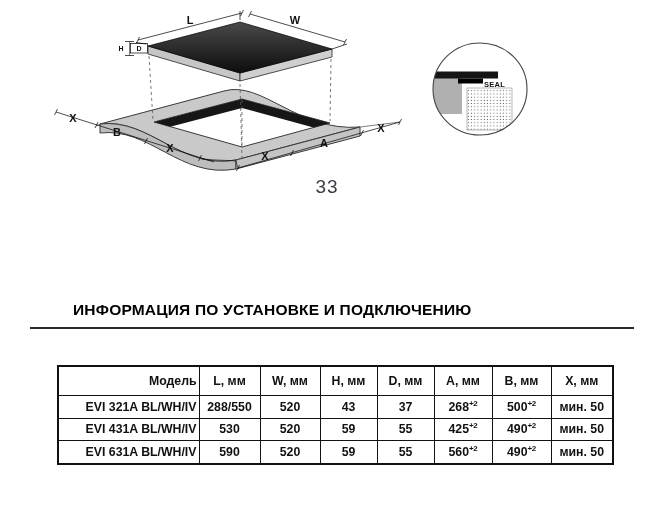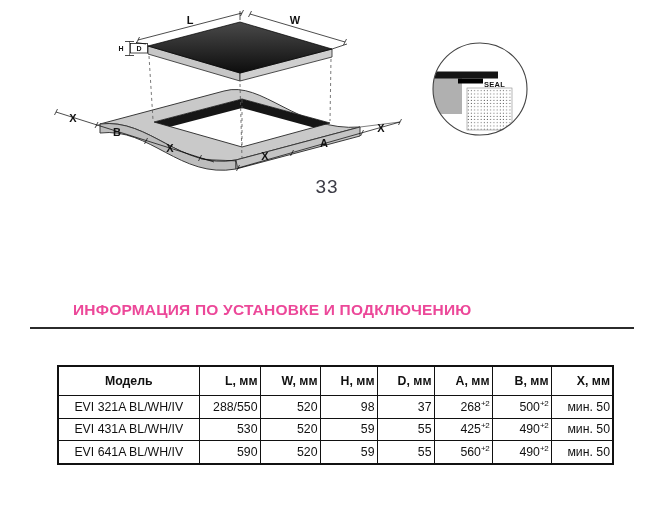--- a/index.html
+++ b/index.html
@@ -8,38 +8,38 @@
     font-family:"Liberation Sans",sans-serif;overflow:hidden;color:#1a1a1a;
   }
   .diagram-svg{position:absolute;left:0;top:0;}
   svg text{font-family:"Liberation Sans",sans-serif;}
   .dim-label{font-size:11px;font-weight:bold;fill:#111;}
   .dim-label-sm{font-size:7px;font-weight:bold;fill:#111;}
   .seal-text{font-size:7.5px;font-weight:bold;fill:#111;letter-spacing:0.3px;}
   .page-num{font-size:19px;fill:#3c3c46;letter-spacing:1px;}
   .section-title{
     position:absolute;left:73px;top:301px;width:560px;
-    font-size:15.5px;font-weight:bold;color:#ec4899;letter-spacing:0.2px;
+    font-size:15.5px;font-weight:bold;color:#000000;letter-spacing:0.2px;
   }
   .title-rule{
     position:absolute;left:30px;top:327px;width:604px;height:2px;background:#2b2b2b;
   }
   table.spec{
     position:absolute;left:57px;top:365px;width:555px;
     border-collapse:collapse;table-layout:fixed;
     border:2px solid #111;
   }
   table.spec th,table.spec td{
     border:1.5px solid #111;font-size:12.3px;color:#111;
-    text-align:right;vertical-align:middle;padding:0 2px;
+    text-align:center;vertical-align:middle;padding:0 2px;
     white-space:nowrap;overflow:hidden;
   }
   table.spec th{height:28px;font-weight:bold;}
-  table.spec td{height:21.5px;font-weight:normal;}
-  table.spec th.c0,table.spec td.c0{text-align:center;}
+  table.spec td{height:21.5px;font-weight:bold;}
+  table.spec th.c0,table.spec td.c0{text-align:right;}
   table.spec sup{font-size:8px;line-height:0;vertical-align:super;letter-spacing:-0.3px;}
 </style>
 </head>
 <body>
 
 <svg class="diagram-svg" width="661" height="260" viewBox="0 0 661 260">
   <defs>
     <linearGradient id="gGlass" gradientUnits="userSpaceOnUse" x1="240" y1="22" x2="240" y2="73">
       <stop offset="0" stop-color="#4a4a4a"></stop>
       <stop offset="1" stop-color="#0d0d0d"></stop>
@@ -169,38 +169,38 @@
         <th class="c5">A, мм</th>
         <th class="c6">B, мм</th>
         <th class="c7">X, мм</th>
       </tr>
     </thead>
   <tbody>
       <tr>
         <td class="c0">EVI 321A BL/WH/IV</td>
         <td class="c1">288/550</td>
         <td class="c2">520</td>
-        <td class="c3">98</td>
+        <td class="c3">43</td>
         <td class="c4">37</td>
         <td class="c5">268<sup>+2</sup></td>
         <td class="c6">500<sup>+2</sup></td>
         <td class="c7">мин. 50</td>
       </tr>
       <tr>
         <td class="c0">EVI 431A BL/WH/IV</td>
         <td class="c1">530</td>
         <td class="c2">520</td>
         <td class="c3">59</td>
         <td class="c4">55</td>
         <td class="c5">425<sup>+2</sup></td>
         <td class="c6">490<sup>+2</sup></td>
         <td class="c7">мин. 50</td>
       </tr>
       <tr>
-        <td class="c0">EVI 641A BL/WH/IV</td>
+        <td class="c0">EVI 631A BL/WH/IV</td>
         <td class="c1">590</td>
         <td class="c2">520</td>
         <td class="c3">59</td>
         <td class="c4">55</td>
         <td class="c5">560<sup>+2</sup></td>
         <td class="c6">490<sup>+2</sup></td>
         <td class="c7">мин. 50</td>
       </tr>
     </tbody>
 </table>

